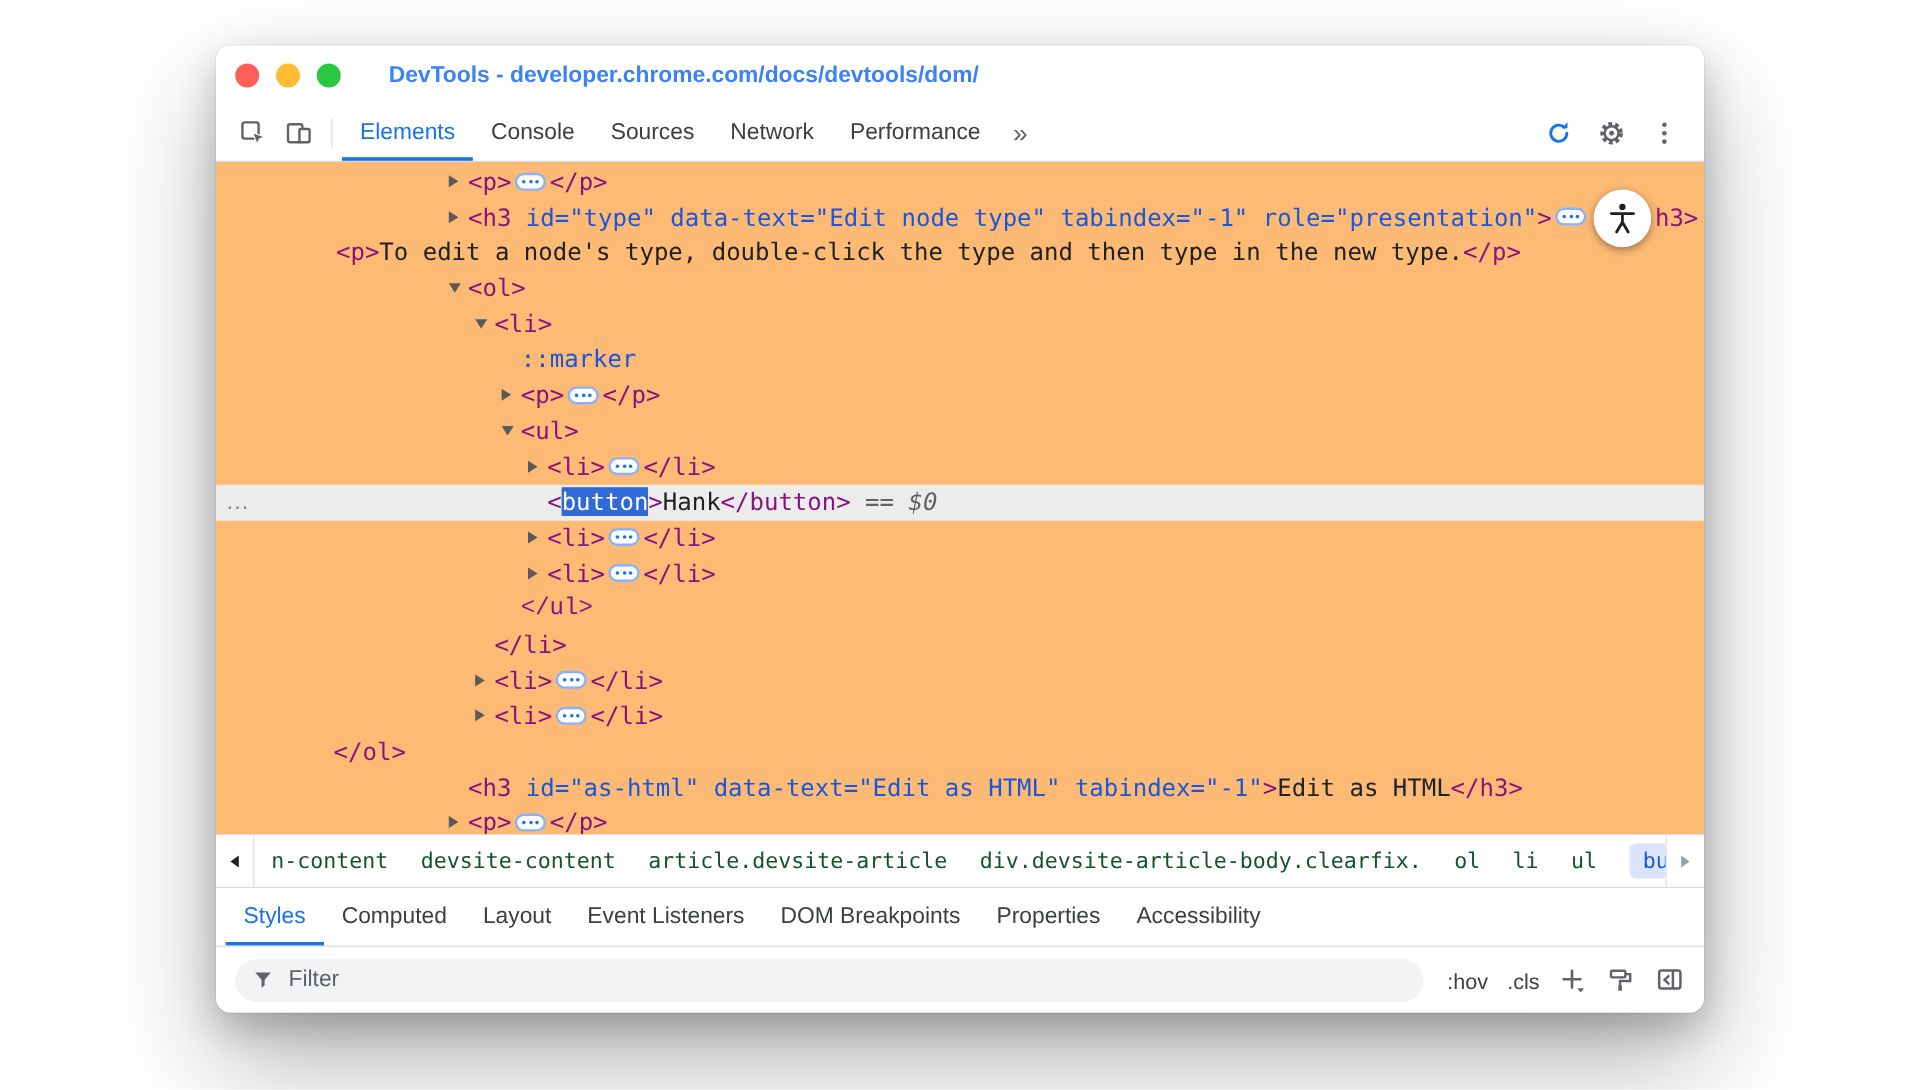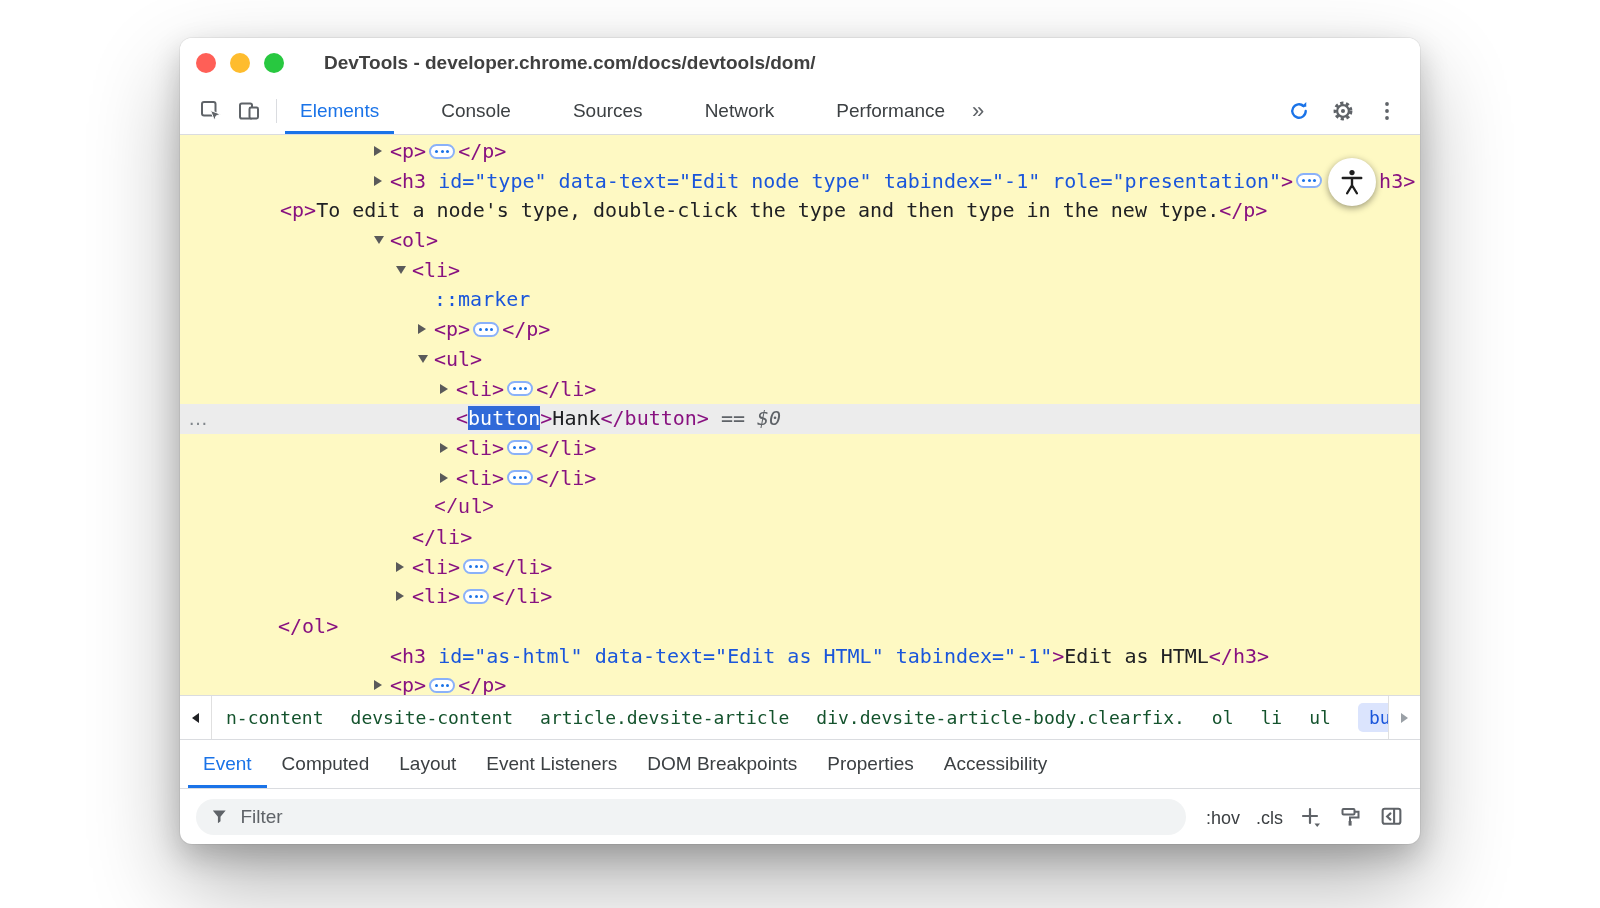--- a/index.html
+++ b/index.html
@@ -10,33 +10,33 @@
   }
   .window {
     width:1240px; height:806px; margin:38px auto 0; background:#fff;
     border-radius:12px; overflow:hidden; display:flex; flex-direction:column;
     box-shadow:0 0 0 1px rgba(0,0,0,.05), 0 12px 30px rgba(0,0,0,.20), 0 40px 90px rgba(0,0,0,.30);
   }
   
   .titlebar { height:49px; flex:0 0 auto; display:flex; align-items:center; padding:0 16px; background:#fff; }
   .tl { width:20px; height:20px; border-radius:50%; margin-right:14px; }
   .tl.red{ background:#ff5f57; } .tl.yellow{ background:#febc2e; } .tl.green{ background:#28c840; }
-  .win-title { font-size:19px; font-weight:bold; color:#404040; margin-left:26px; white-space:nowrap; }
+  .win-title { font-size:19px; font-weight:bold; color:#3b82f6; margin-left:26px; white-space:nowrap; }
   
   .toolbar { height:48px; flex:0 0 auto; border-bottom:1px solid #dadce0; display:flex; align-items:stretch; padding:0 10px 0 12px; }
   .tool-btn { width:38px; align-self:center; height:36px; display:flex; align-items:center; justify-content:center; border-radius:4px; }
   .v-div { width:1px; background:#dadce0; height:24px; align-self:center; margin:0 8px; }
-  .tabs { display:flex; align-items:stretch;gap:32px; }
+  .tabs { display:flex; align-items:stretch; }
   .tab { padding:0 15px; display:flex; align-items:center; font-size:19px; color:#3c4043; border-bottom:3px solid transparent; border-top:3px solid transparent; white-space:nowrap; cursor:default; }
   .tab.active { color:#1a73e8; border-bottom-color:#1a73e8; }
   .more-tabs { font-size:22px; color:#5f6368; padding:0 12px; display:flex; align-items:center; }
   .toolbar-right { margin-left:auto; display:flex; align-items:center; gap:6px; padding-right:4px; }
   
   .tree {
-    flex:1 1 auto; overflow:hidden; position:relative; padding-top:2px; background:#fef9c3;
+    flex:1 1 auto; overflow:hidden; position:relative; padding-top:2px; background:#fdba74;
     font-family:"DejaVu Sans Mono","Liberation Mono",monospace; font-size:20px;
   }
   .tree-row { height:29.7px; line-height:29.7px; white-space:pre; position:relative; }
   .tree-row.selected { background:#ececec; }
   .gutter { position:absolute; left:8px; top:0; color:#80868b; font-family:"Liberation Sans",sans-serif; letter-spacing:1px; }
   .arrow { display:inline-block; width:16px; }
   .tri { display:inline-block; width:0; height:0; vertical-align:middle; margin-top:-3px; }
   .tri.right { border-left:8px solid #5a5a5a; border-top:5px solid transparent; border-bottom:5px solid transparent; }
   .tri.down { border-top:8px solid #5a5a5a; border-left:5px solid transparent; border-right:5px solid transparent; }
   .tk-tag { color:#881280; }
@@ -175,21 +175,21 @@
         <span class="bc-item">li</span>
         <span class="bc-item">ul</span>
         <span class="bc-item active">button</span>
       </div>
     <span class="bc-scroll right">
         <i class="tri-right"></i>
       </span>
   </div>
 
   <div class="styles-tabs">
-      <div class="tab active">Event</div>
+      <div class="tab active">Styles</div>
       <div class="tab">Computed</div>
       <div class="tab">Layout</div>
       <div class="tab">Event Listeners</div>
       <div class="tab">DOM Breakpoints</div>
       <div class="tab">Properties</div>
       <div class="tab">Accessibility</div>
     </div>
 
   <div class="filterbar">
     <div class="filter-box">

